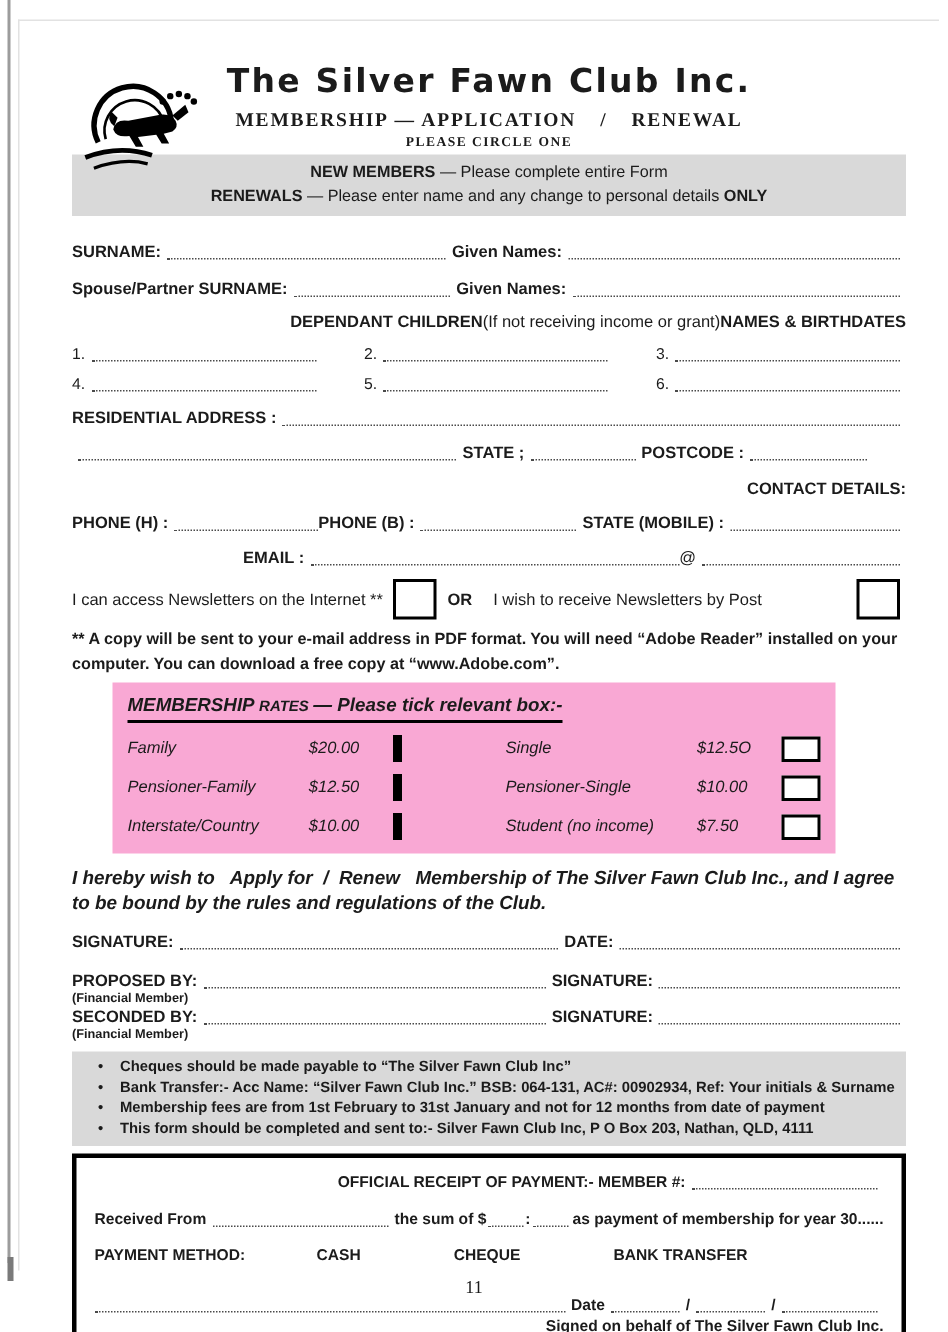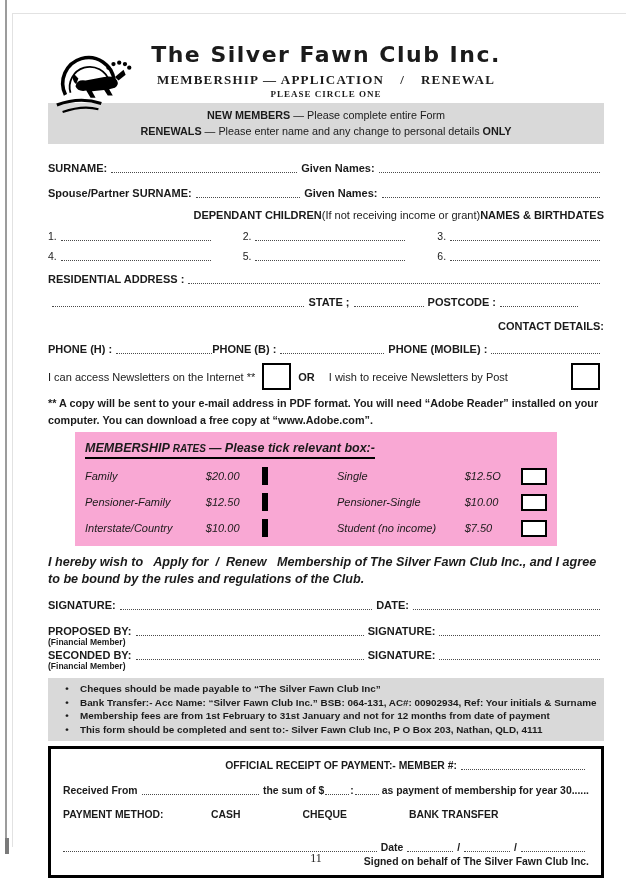--- a/index.html
+++ b/index.html
@@ -180,22 +180,28 @@
     </div>
 
     <div class="r mt12">
       <span class="lbl">CONTACT DETAILS:</span>
     </div>
     <div class="r mt10">
       <span class="lbl">PHONE (H) :</span>
       <span class="dots dfix" style="width:96px;margin-right:0"></span>
       <span class="lbl">PHONE (B) :</span>
       <span class="dots dfix" style="width:104px"></span>
-      <span class="lbl">PHONE (MOBILE) :</span>
+      <span class="lbl">STATE (MOBILE) :</span>
       <span class="dots"></span>
+    </div>
+    <div class="r mt10">
+      <span class="lbl">EMAIL :</span>
+      <span class="dots dfix" style="width:246px;margin-right:0"></span>
+      <span class="plain">@</span>
+      <span class="dots dfix" style="width:132px"></span>
     </div>
 
     <div class="news">
       <span class="plain" style="font-size:11px">I can access Newsletters on the Internet  **</span>
       <span class="cb"></span>
       <span class="or">OR</span>
       <span class="plain" style="font-size:11px">I wish to receive Newsletters by Post</span>
       <span class="cb last"></span>
     </div>
     <div class="note">

